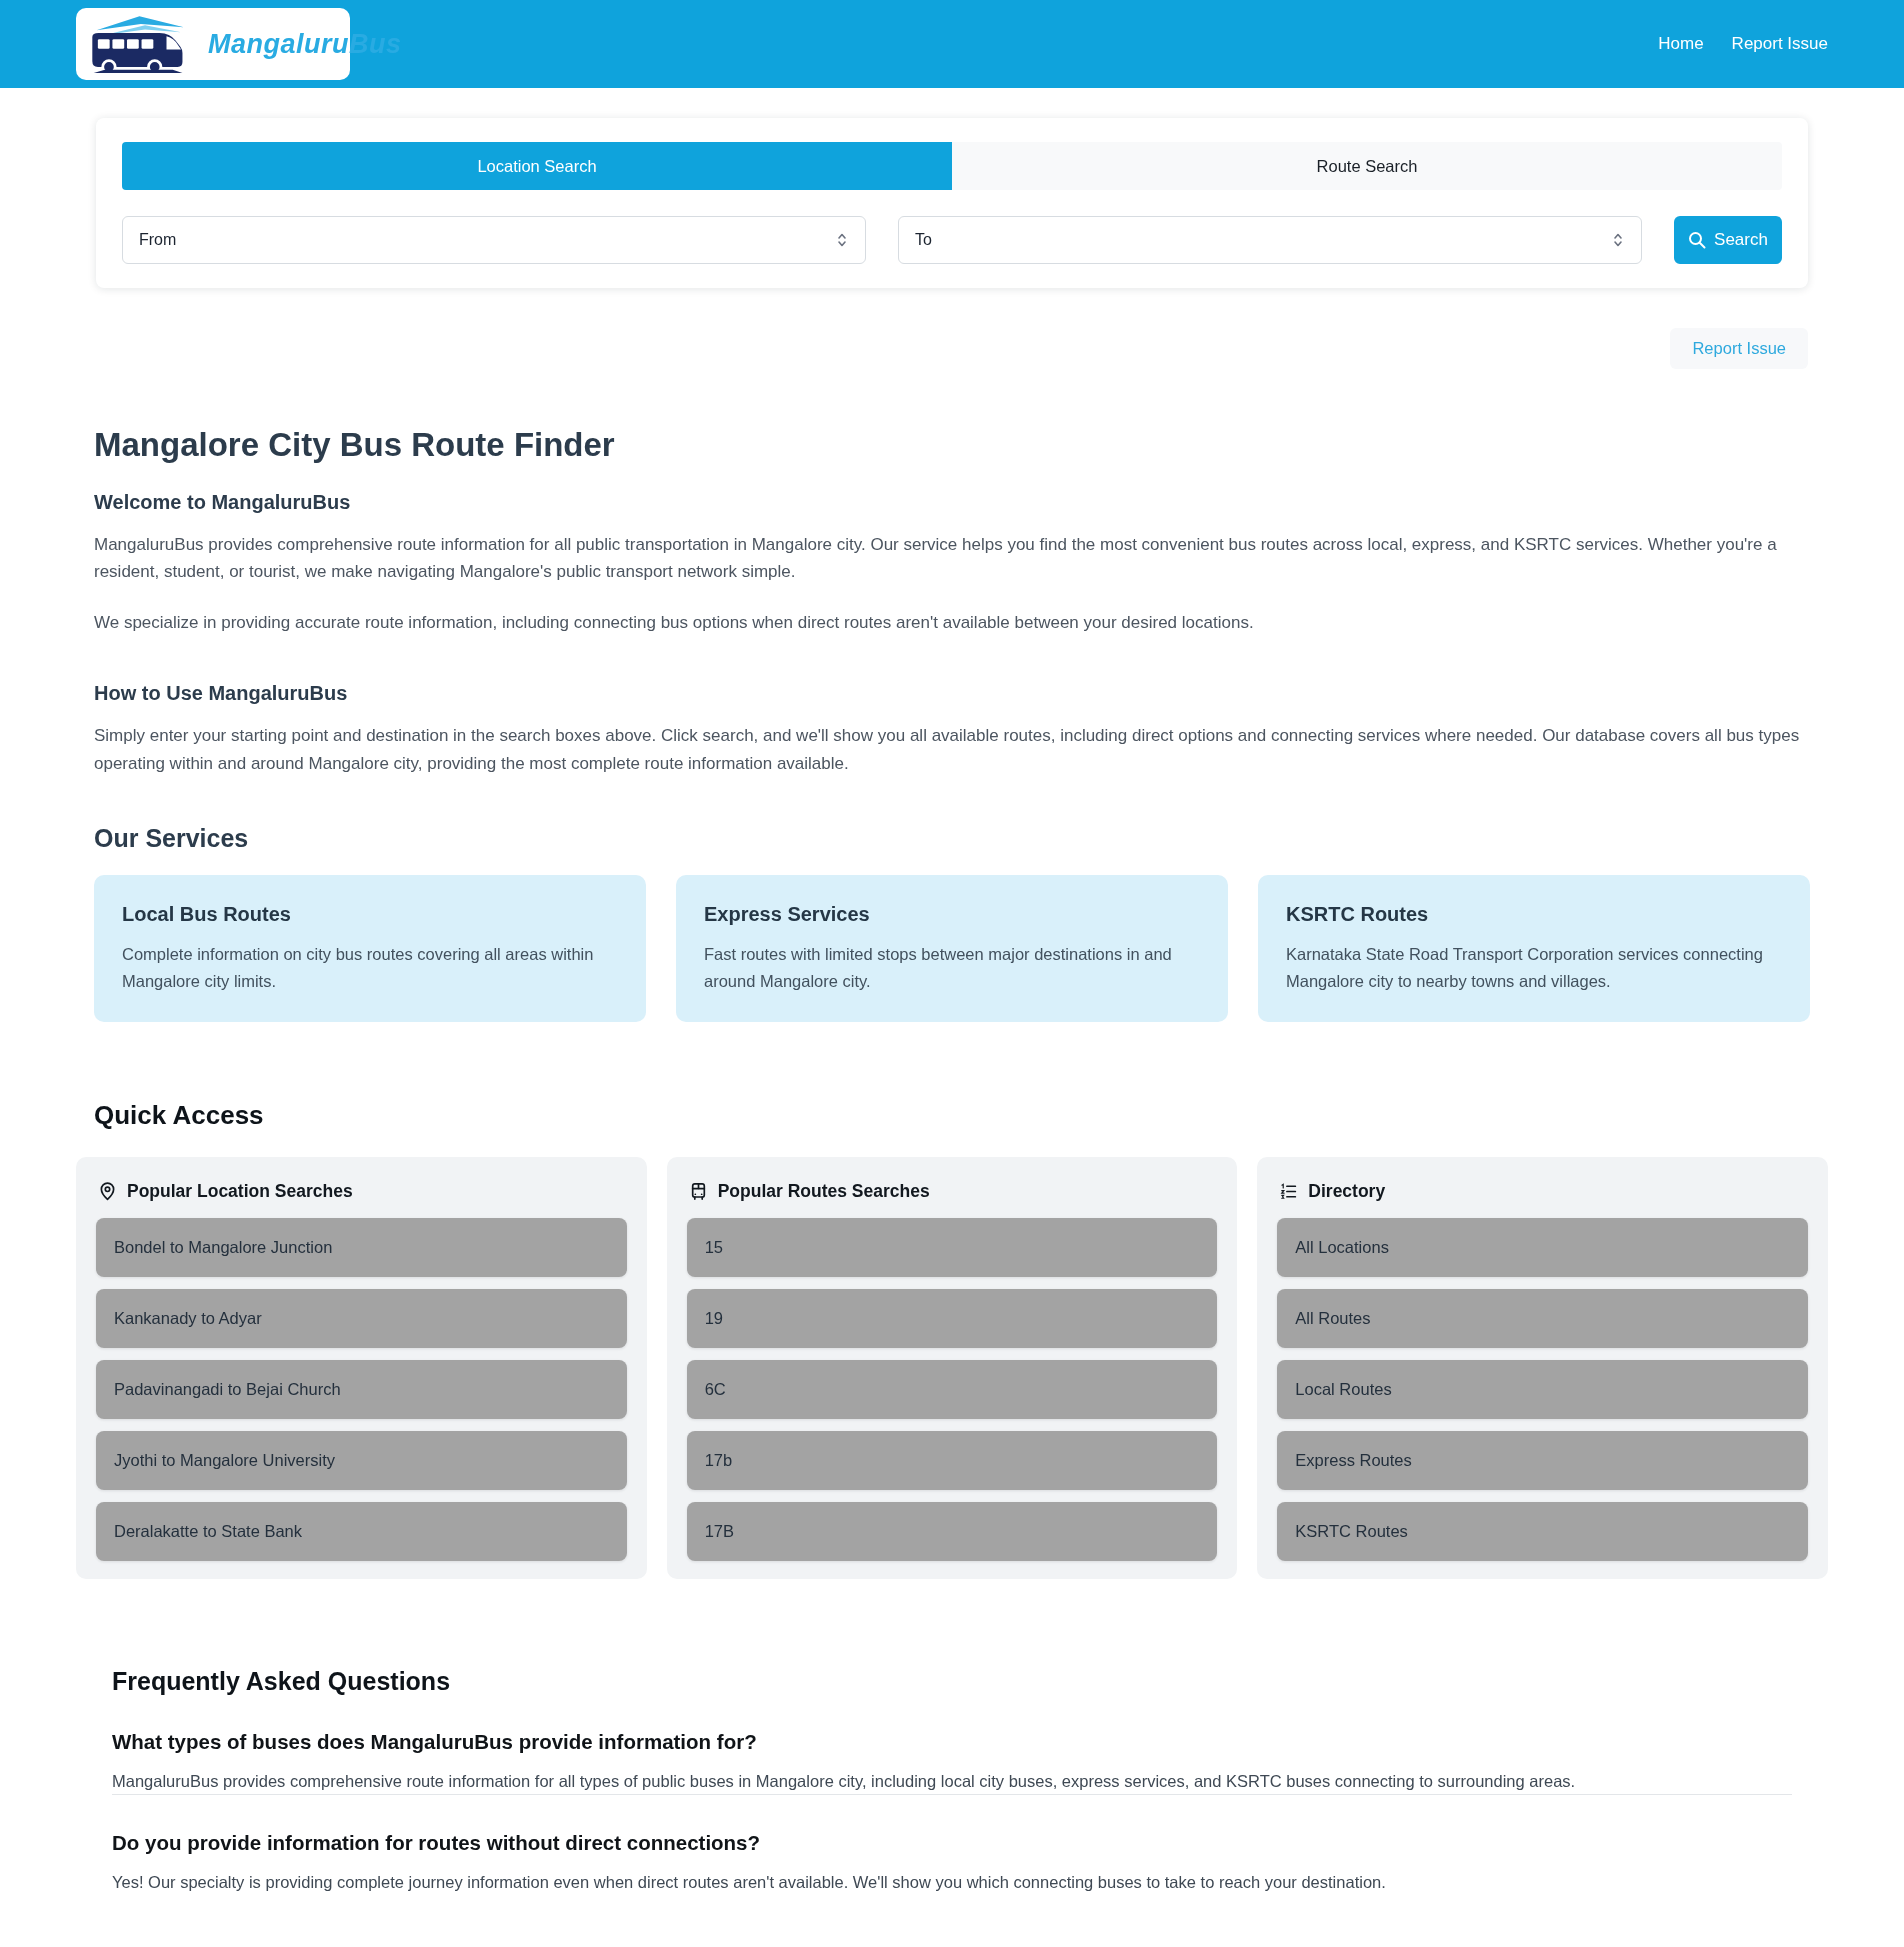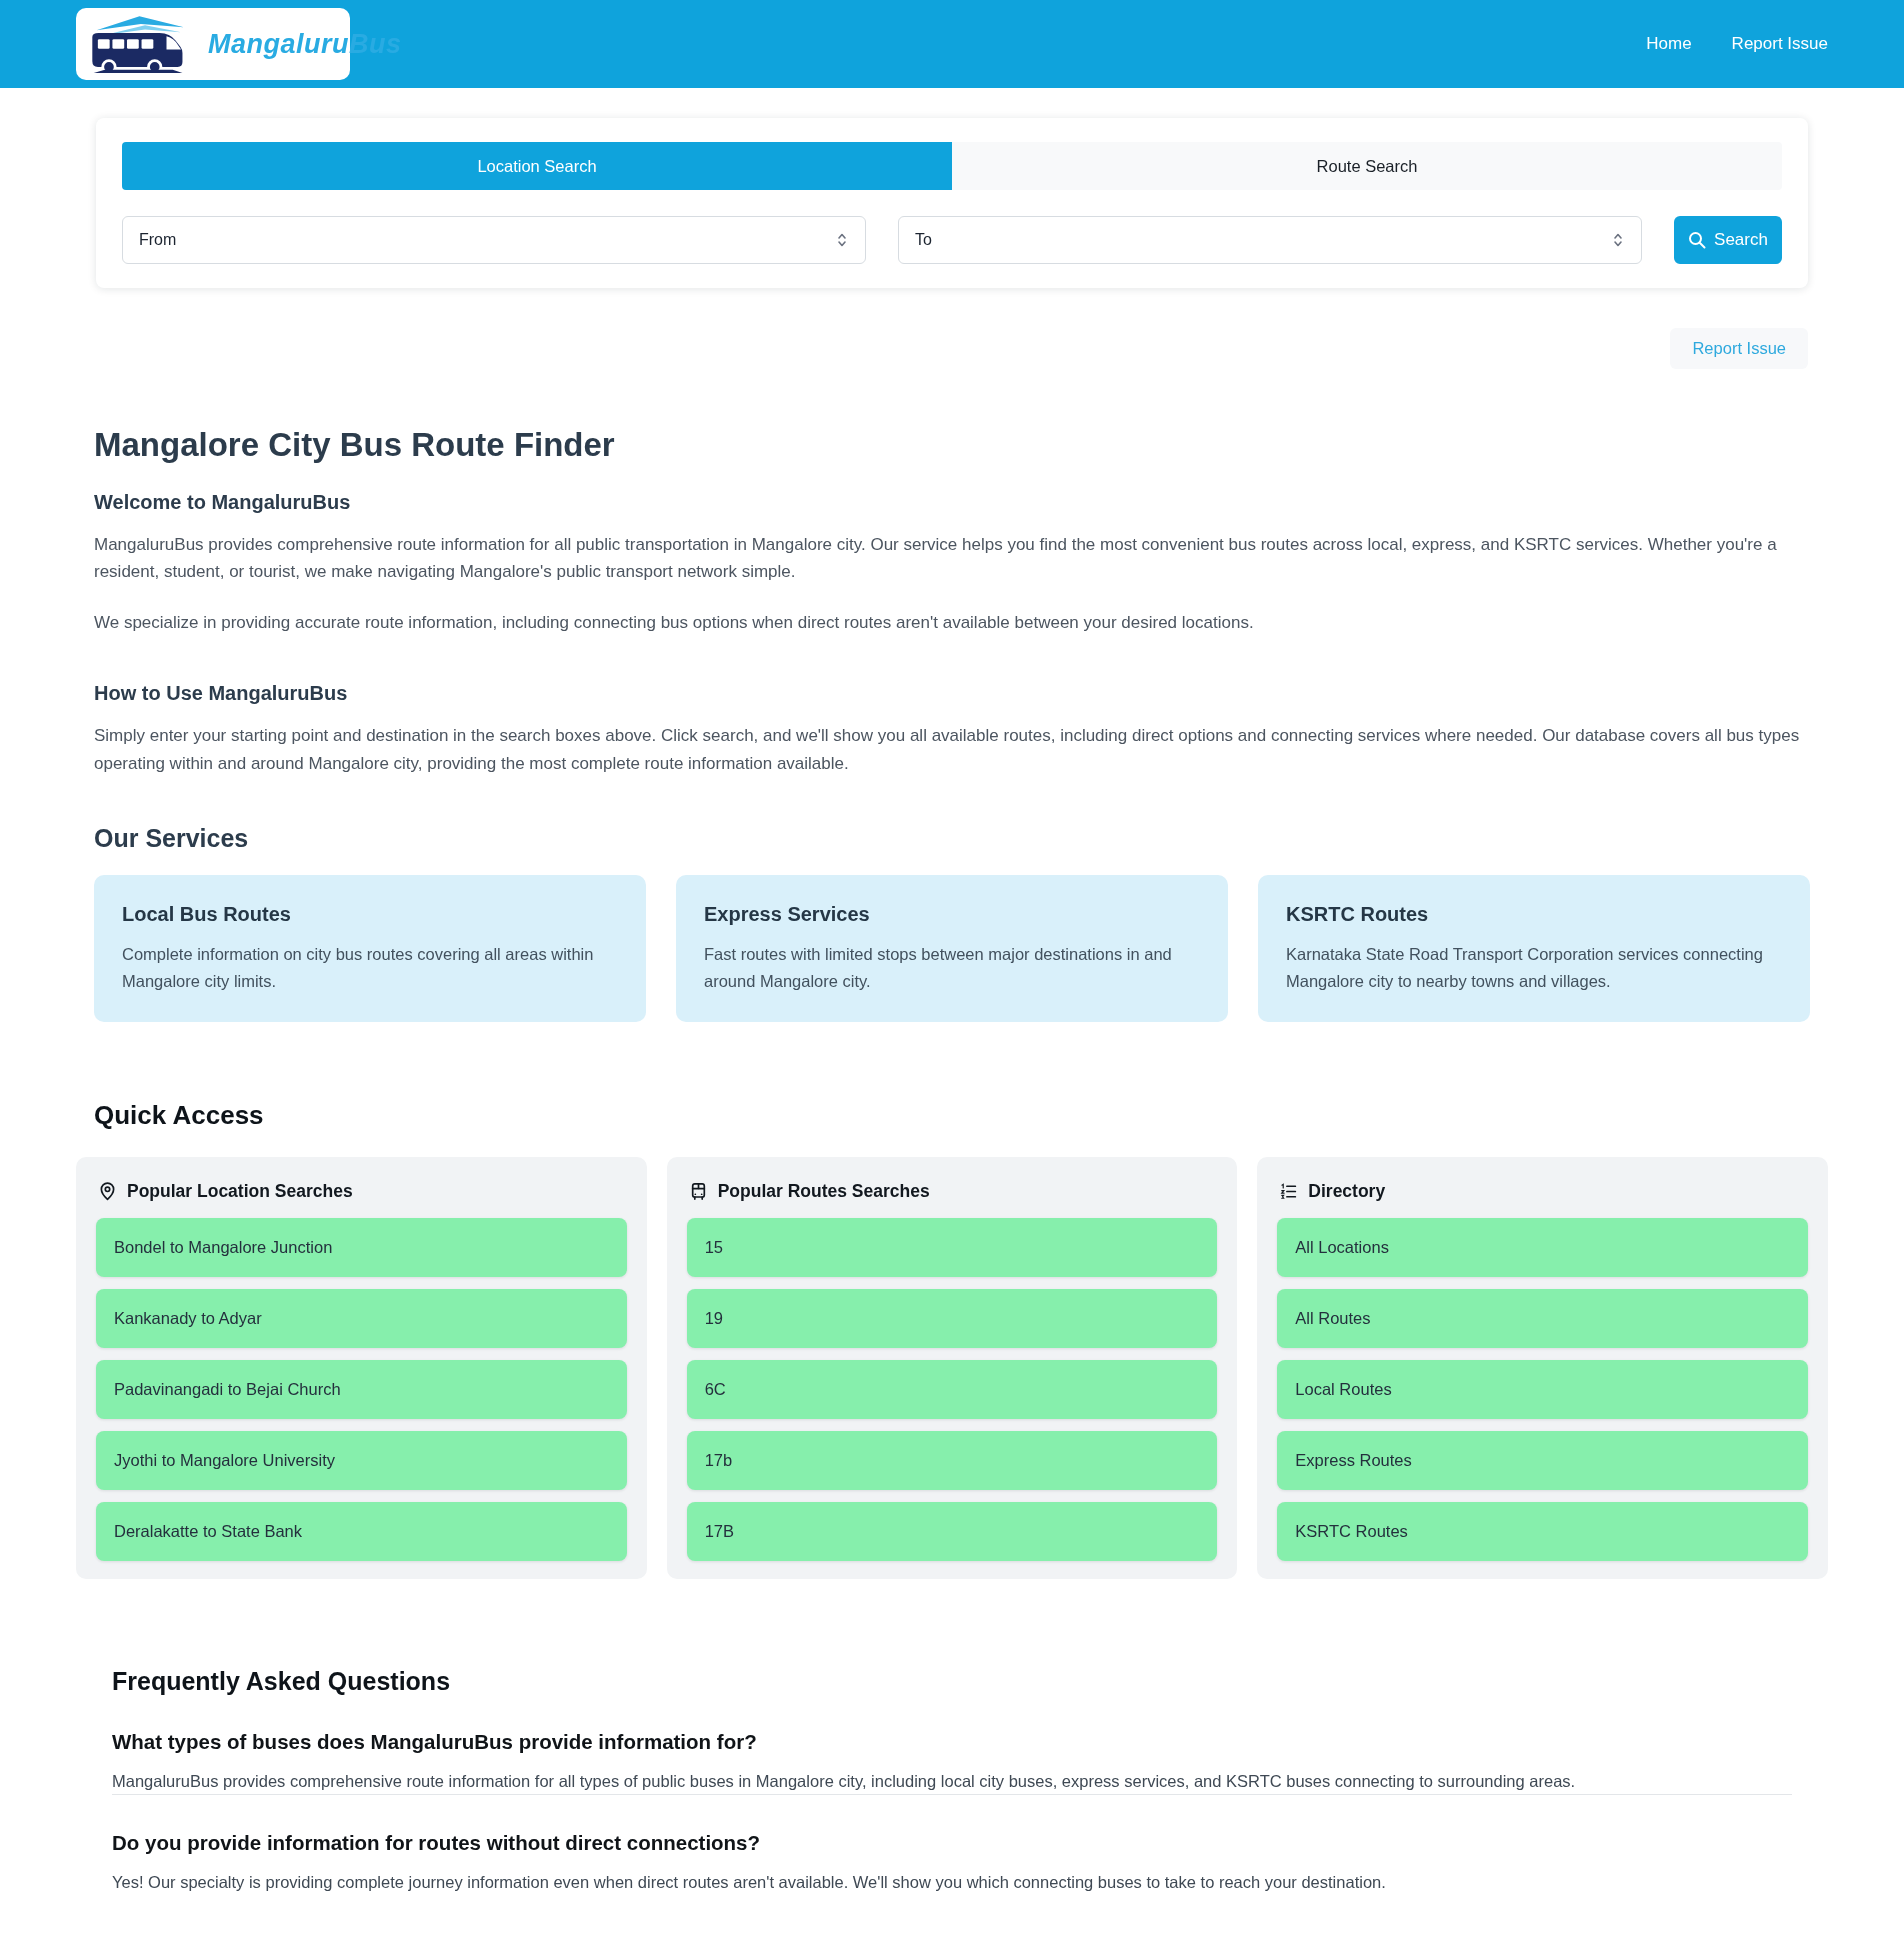--- a/index.html
+++ b/index.html
@@ -19,21 +19,21 @@
     justify-content:space-between;padding:0 76px;
   }
   .logo{
     background:#fff;border-radius:10px;height:72px;width:274px;
     display:flex;align-items:center;gap:20px;padding:4px 14px 4px 8px;cursor:pointer;
   }
   .logo-text{
     font-style:italic;font-weight:700;font-size:27px;color:var(--logo_cyan);
     letter-spacing:.5px;
   }
-  .main-nav{display:flex;gap:40px;}
+  .main-nav{display:flex;gap:28px;}
   .main-nav a{
     color:#fff;text-decoration:none;font-size:17px;font-weight:500;cursor:pointer;
   }
   
   .container{padding:0 76px;}
   
   .search-card{
     margin:30px 20px 0;background:#fff;border-radius:8px;
     box-shadow:0 1px 8px rgba(20,30,40,.12);padding:24px 26px;
   }
@@ -73,21 +73,21 @@
   .service-card{background:var(--service_card_bg);border-radius:10px;padding:28px;}
   .service-card h3{font-size:20px;font-weight:600;color:#253746;}
   .service-card p{margin-top:15px;font-size:16.5px;line-height:1.6;color:#42515e;}
   
   .quick-grid{margin:26px 0 0;display:grid;grid-template-columns:repeat(3,1fr);gap:20px;}
   .qa-panel{background:var(--panel_bg);border-radius:10px;padding:18px 20px;}
   .qa-head{display:flex;align-items:center;gap:10px;padding:6px 2px 0;
     font-size:17.5px;font-weight:700;color:#12181f;}
   .qa-items{margin-top:16px;display:flex;flex-direction:column;gap:12px;}
   .qa-item{
-    background:#86efac;border-radius:8px;padding:20px 18px;font-size:16.5px;
+    background:#a3a3a3;border-radius:8px;padding:20px 18px;font-size:16.5px;
     color:#24303d;box-shadow:0 1px 3px rgba(15,20,26,.1);cursor:pointer;
   }
   
   .faq{margin-top:88px;padding:0 36px;}
   .faq h2{font-size:25px;font-weight:700;color:var(--dark_heading);}
   .faq-item h3{margin-top:34px;font-size:20.5px;font-weight:700;color:#101418;}
   .faq-item p{margin-top:14px;font-size:16.5px;line-height:1.6;color:#3f4954;}
   .faq-item.divided{border-top:1px solid #e3e6e9;padding-top:20px;}
   .faq-item.divided h3{margin-top:16px;}
   .icon{flex:0 0 auto;display:inline-flex;}

